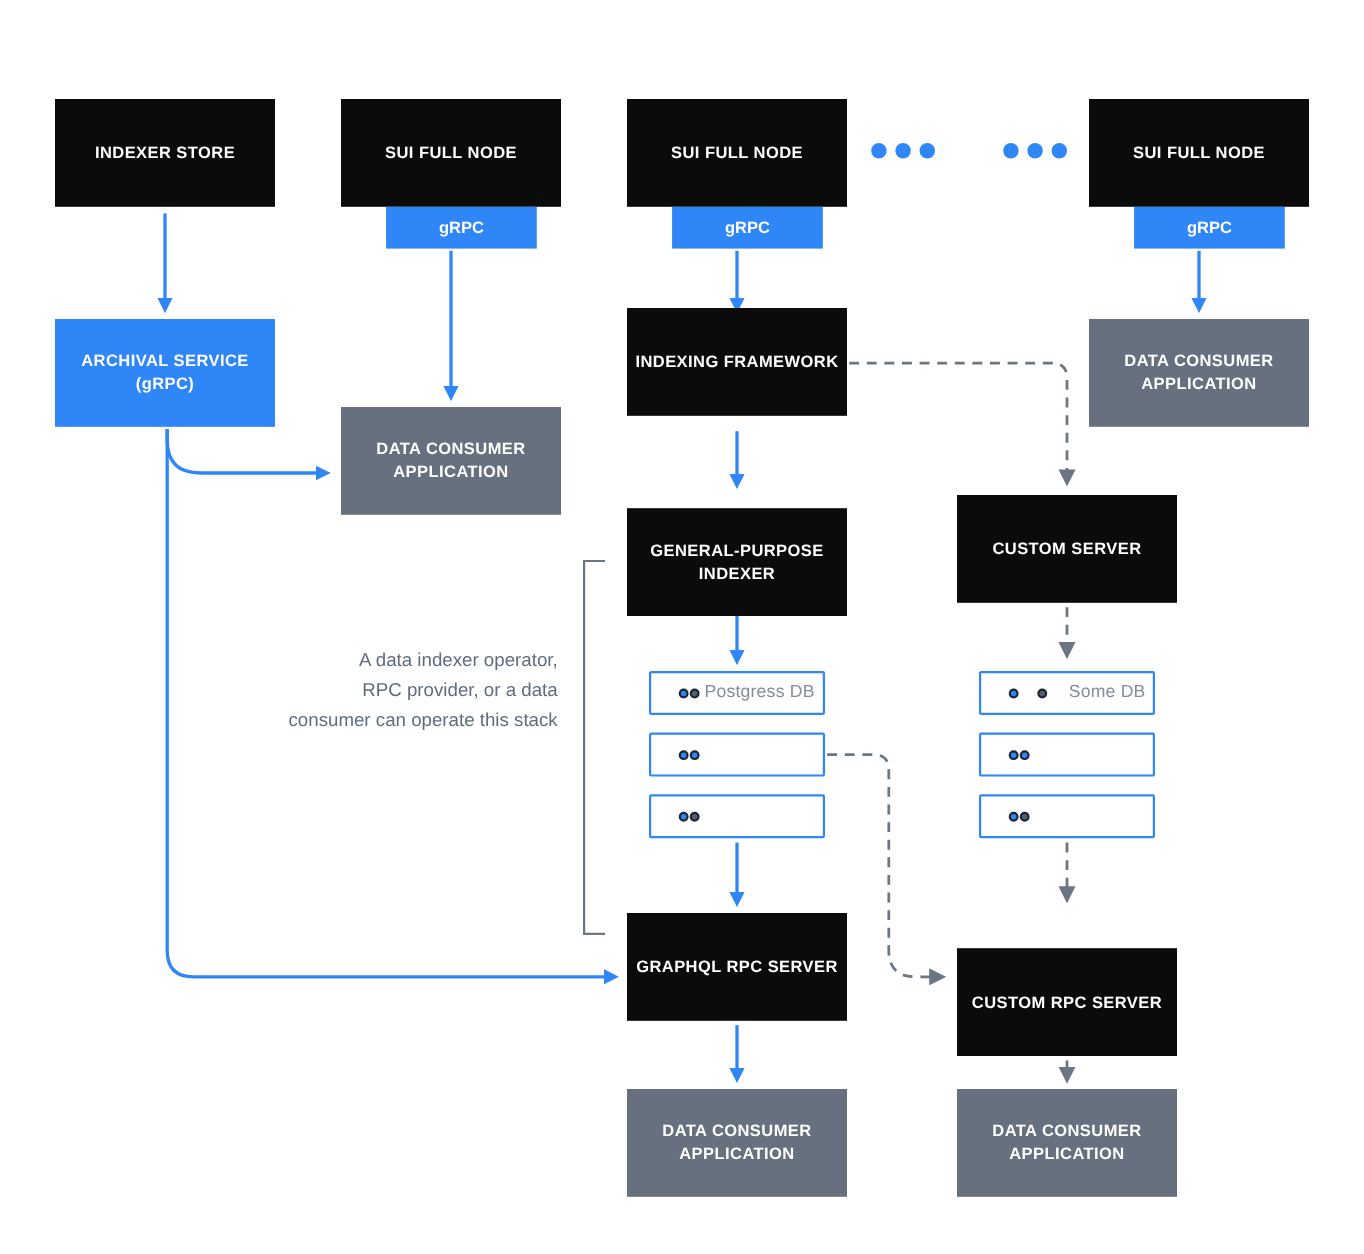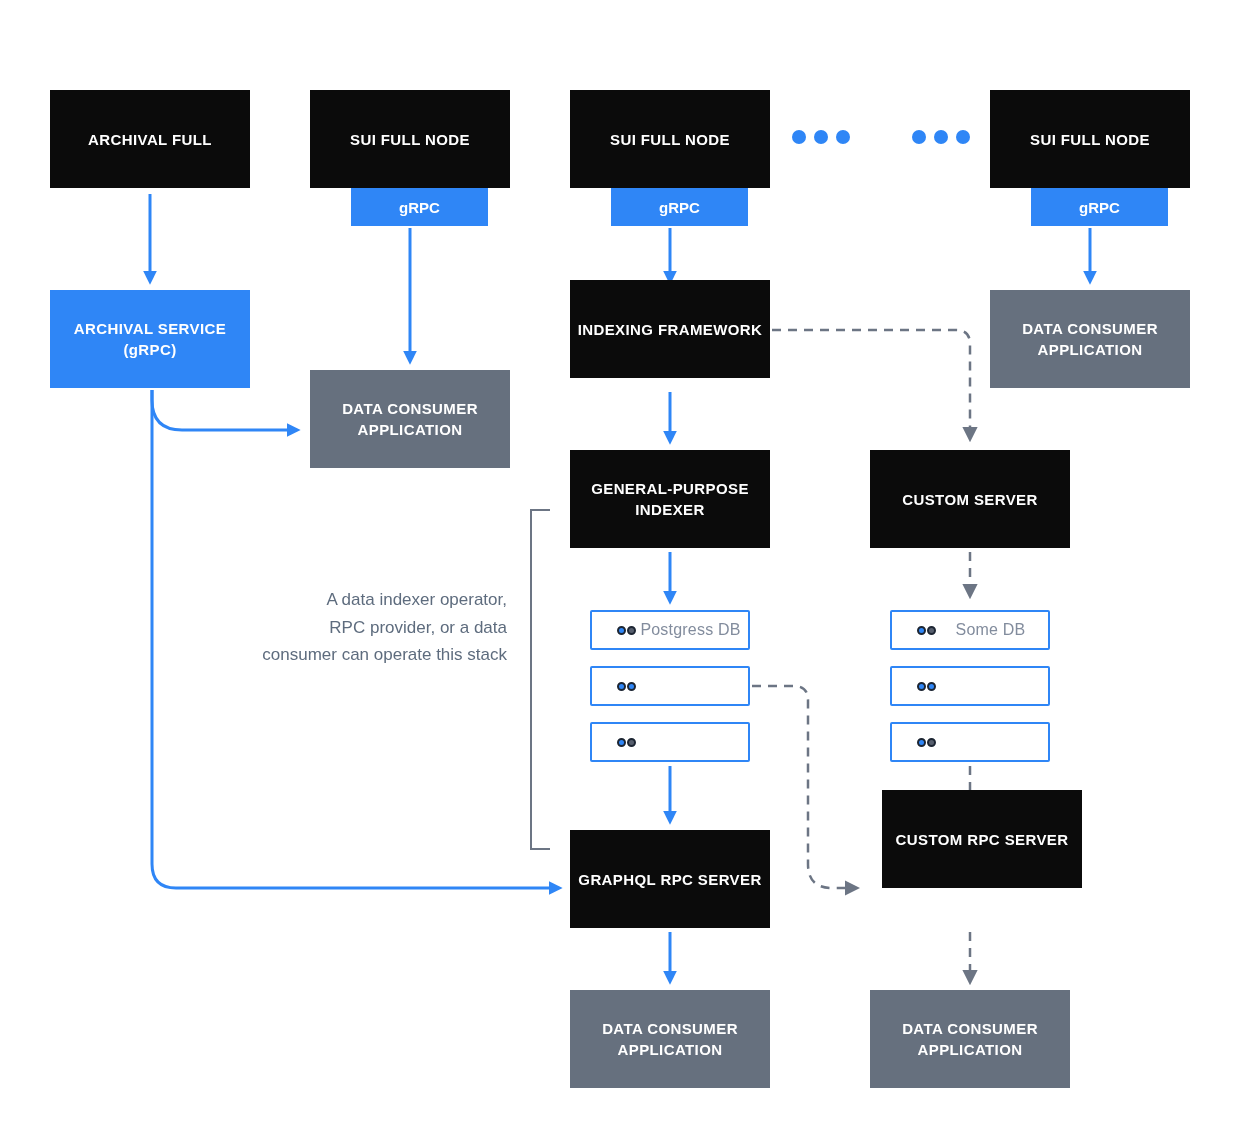--- a/index.html
+++ b/index.html
@@ -106,21 +106,21 @@
     <path class="g" d="M772 330 L956 330 Q970 330 970 344 L970 428"></path>
     <path class="g" d="M970 552 L970 585"></path>
     <path class="g" d="M970 766 L970 807"></path>
     <path class="g" d="M970 932 L970 971"></path>
     <path class="g" d="M752 686 L794 686 Q808 686 808 700 L808 864 Q808 888 832 888 L846 888"></path>
 
     <path class="br" d="M550 510 L531 510 L531 849 L550 849"></path>
   </svg>
 
   <div class="node black-node" style="left:50px; top:90px;">
-    <span class="node-label">ARCHIVAL FULL</span>
+    <span class="node-label">INDEXER STORE</span>
   </div>
   <div class="node black-node" style="left:310px; top:90px;">
     <span class="node-label">SUI FULL NODE</span>
   </div>
   <div class="port-tab" style="left:351px; top:188px;">
     <span>gRPC</span>
   </div>
   <div class="node black-node" style="left:570px; top:90px;">
     <span class="node-label">SUI FULL NODE</span>
   </div>
@@ -151,21 +151,21 @@
   <div class="node black-node" style="left:570px; top:280px;">
     <span class="node-label">INDEXING FRAMEWORK</span>
   </div>
   <div class="node slate-node" style="left:990px; top:290px;">
     <span class="node-label">DATA CONSUMER APPLICATION</span>
   </div>
   <div class="node slate-node" style="left:310px; top:370px;">
     <span class="node-label">DATA CONSUMER APPLICATION</span>
   </div>
 
-  <div class="node black-node" style="left:570px; top:450px;">
+  <div class="node black-node" style="left:570px; top:462px;">
     <span class="node-label">GENERAL-PURPOSE INDEXER</span>
   </div>
   <div class="node black-node" style="left:870px; top:450px;">
     <span class="node-label">CUSTOM SERVER</span>
   </div>
 
   <div class="annotation">
     <div>A data indexer operator,</div>
     <div>RPC provider, or a data</div>
     <div>consumer can operate this stack</div>
@@ -180,40 +180,40 @@
     <span class="row-dot" data-color="blue"></span>
     <span class="row-dot" data-color="blue"></span>
     <span class="db-label"></span>
   </div>
   <div class="db-row" style="left:590px; top:722px;">
     <span class="row-dot" data-color="blue"></span>
     <span class="row-dot" data-color="gray"></span>
     <span class="db-label"></span>
   </div>
 
-  <div class="db-row" style="left:890px; top:610px;">
+  <div class="db-row" style="left:890px; top:610px;gap:16px;">
     <span class="row-dot" data-color="blue"></span>
     <span class="row-dot" data-color="gray"></span>
     <span class="db-label">Some DB</span>
   </div>
   <div class="db-row" style="left:890px; top:666px;">
     <span class="row-dot" data-color="blue"></span>
     <span class="row-dot" data-color="blue"></span>
     <span class="db-label"></span>
   </div>
   <div class="db-row" style="left:890px; top:722px;">
     <span class="row-dot" data-color="blue"></span>
     <span class="row-dot" data-color="gray"></span>
     <span class="db-label"></span>
   </div>
 
   <div class="node black-node" style="left:570px; top:830px;align-items:center;">
     <span class="node-label">GRAPHQL RPC SERVER</span>
   </div>
-  <div class="node black-node" style="left:870px; top:790px;margin-left:12px;">
+  <div class="node black-node" style="left:870px; top:862px;">
     <span class="node-label">CUSTOM RPC SERVER</span>
   </div>
 
   <div class="node slate-node" style="left:570px; top:990px;">
     <span class="node-label">DATA CONSUMER APPLICATION</span>
   </div>
   <div class="node slate-node" style="left:870px; top:990px;">
     <span class="node-label">DATA CONSUMER APPLICATION</span>
   </div>
 

